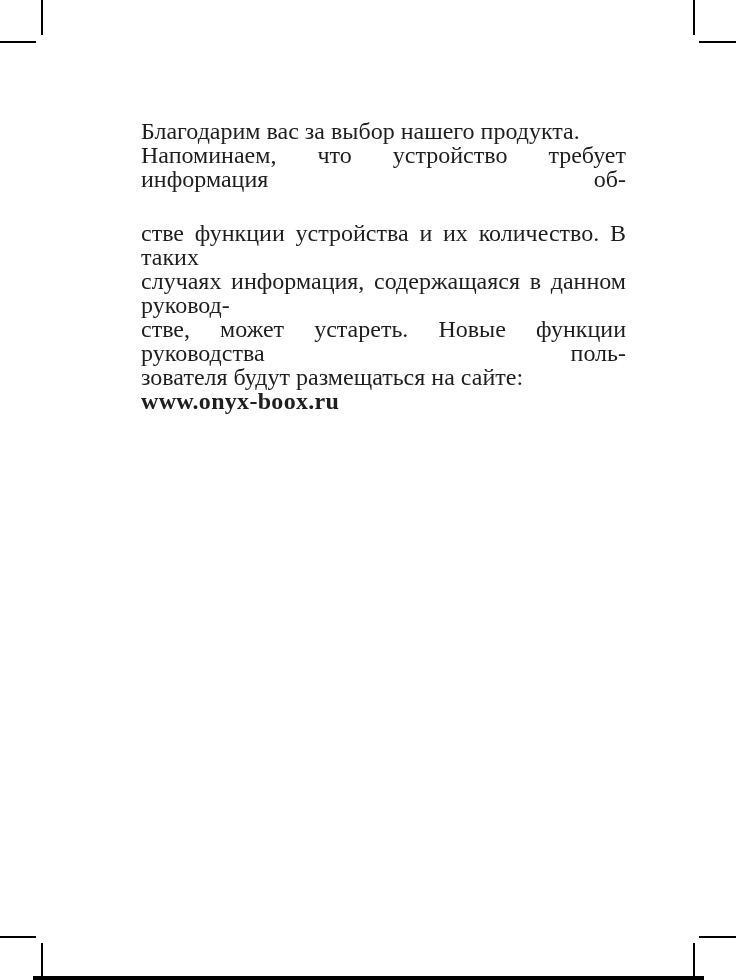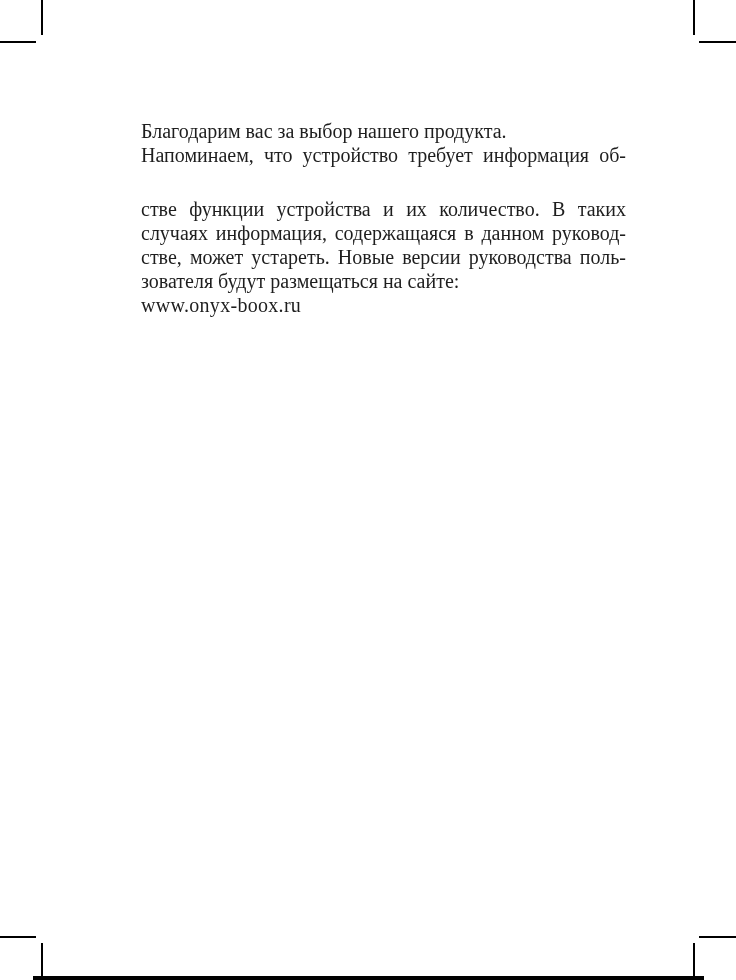--- a/index.html
+++ b/index.html
@@ -35,35 +35,35 @@
     top: 976px;
     width: 671px;
     height: 4px;
     background: #000000;
   }
   .text-block {
     position: absolute;
     left: 141px;
     top: 119px;
     width: 485px;
-    font-size: 20px;
+    font-size: 24px;
     line-height: 24px;
     color: #1e1e1e;
   }
   .paragraph { margin: 0; }
   .paragraph.gap { margin-top: 30px; }
   .line {
     white-space: normal;
   }
   .line.justified {
     text-align: justify;
     text-align-last: justify;
   }
   .line.bold {
-    font-weight: 400;
+    font-weight: 700;
     letter-spacing: 0.3px;
   }
 </style>
 </head>
 <body>
 
 <div class="page">
 
   <div class="mark tl-v"></div>
   <div class="mark tl-h"></div>
@@ -79,19 +79,19 @@
   <div class="text-block">
 
     <div class="paragraph">
       <div class="line">Благодарим вас за выбор нашего продукта.</div>
       <div class="line justified">Напоминаем, что устройство требует информация об-</div>
     </div>
 
     <div class="paragraph gap">
       <div class="line justified">стве функции устройства и их количество. В таких</div>
       <div class="line justified">случаях информация, содержащаяся в данном руковод-</div>
-      <div class="line justified">стве, может устареть. Новые версии руководства поль-</div>
+      <div class="line justified">стве, может устареть. Новые функции руководства поль-</div>
       <div class="line">зователя будут размещаться на сайте:</div>
       <div class="line bold">www.onyx-boox.ru</div>
     </div>
 
   </div>
 </div>
 
 </body></html>

